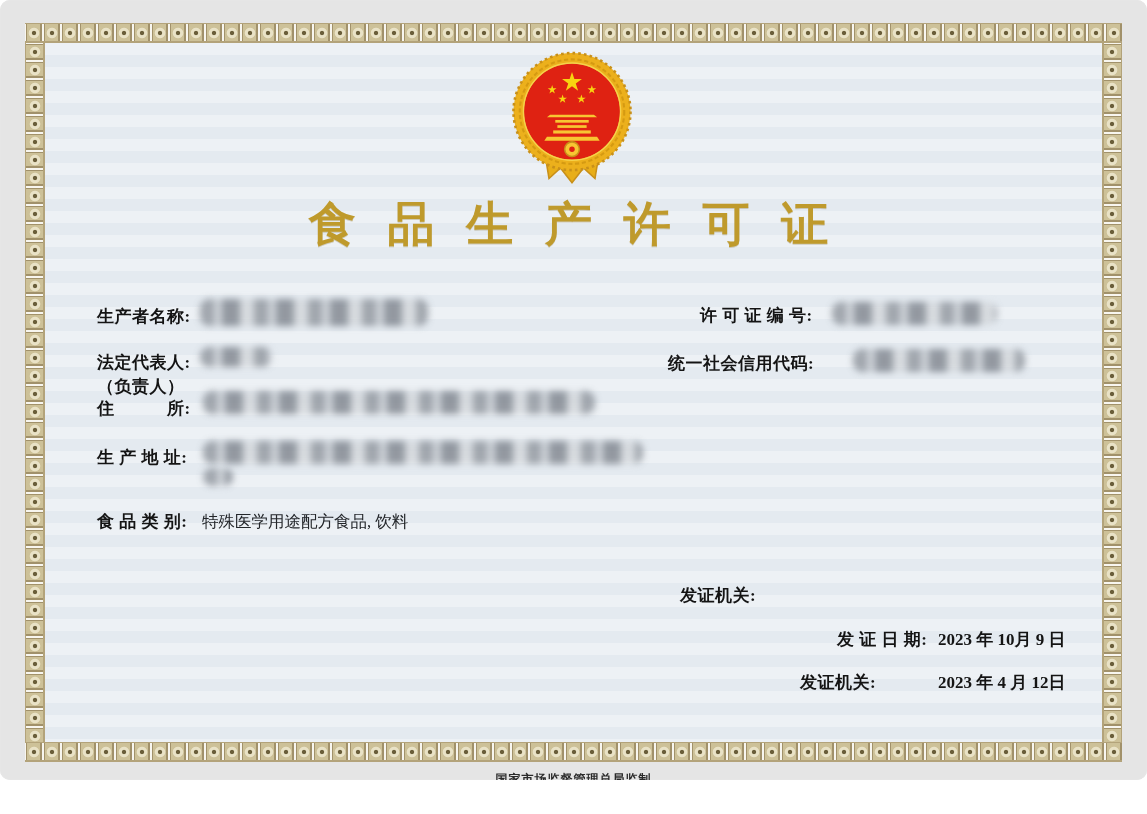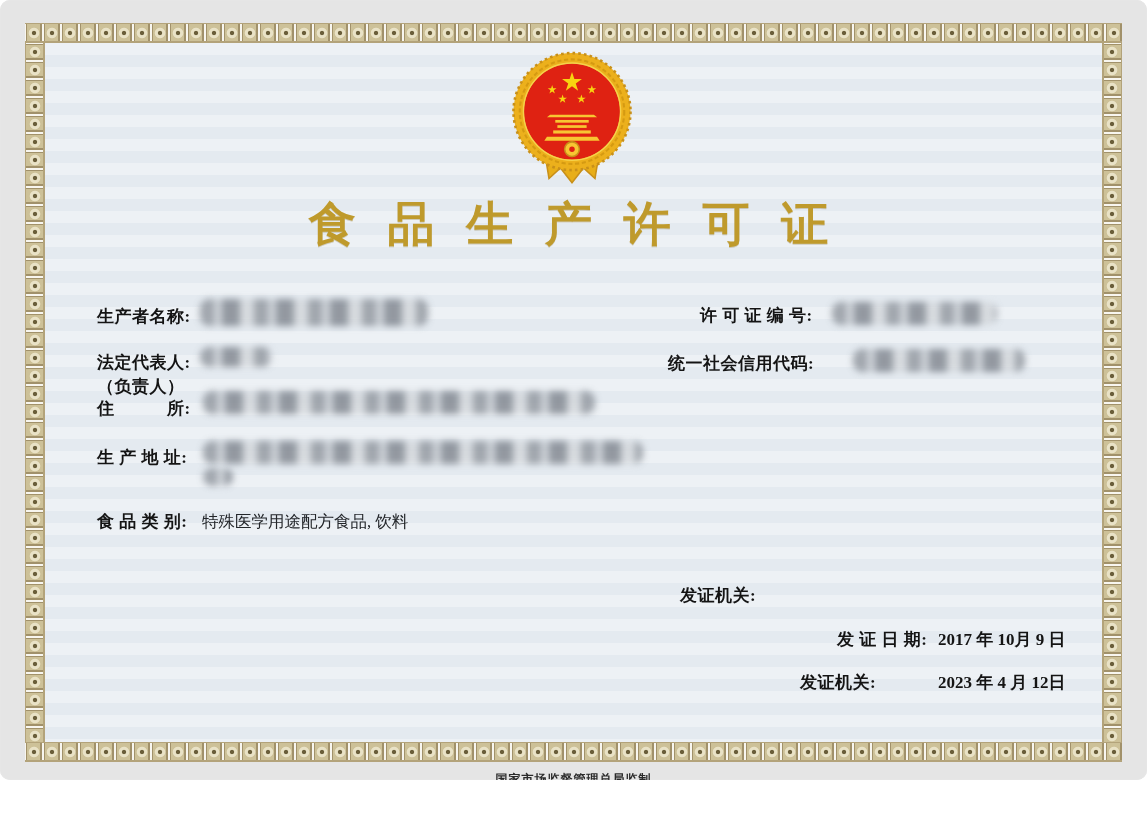--- a/index.html
+++ b/index.html
@@ -132,21 +132,21 @@
 
       <div class="lab" style="left:623px;top:261px;margin-left:32px;">许 可 证 编 号:</div>
       <div class="blob" style="left:787px;top:259px;width:165px;height:23px;"></div>
 
       <div class="lab" style="left:623px;top:309px;">统一社会信用代码:</div>
       <div class="blob" style="left:808px;top:306px;width:172px;height:23px;"></div>
 
       <div class="lab" style="left:627px;top:541px;margin-left:8px;">发证机关:</div>
 
       <div class="lab" style="left:792px;top:585px;">发 证 日 期:</div>
-      <div class="val val-bold" style="left:893px;top:585px;">2017 年 10月 9 日</div>
+      <div class="val val-bold" style="left:893px;top:585px;">2023 年 10月 9 日</div>
 
       <div class="lab" style="left:755px;top:628px;">发证机关:</div>
       <div class="val val-bold" style="left:893px;top:628px;">2023 年 4 月 12日</div>
     </div>
   </div>
 
   <div class="footer">国家市场监督管理总局监制</div>
 </div>
 
 </body></html>

